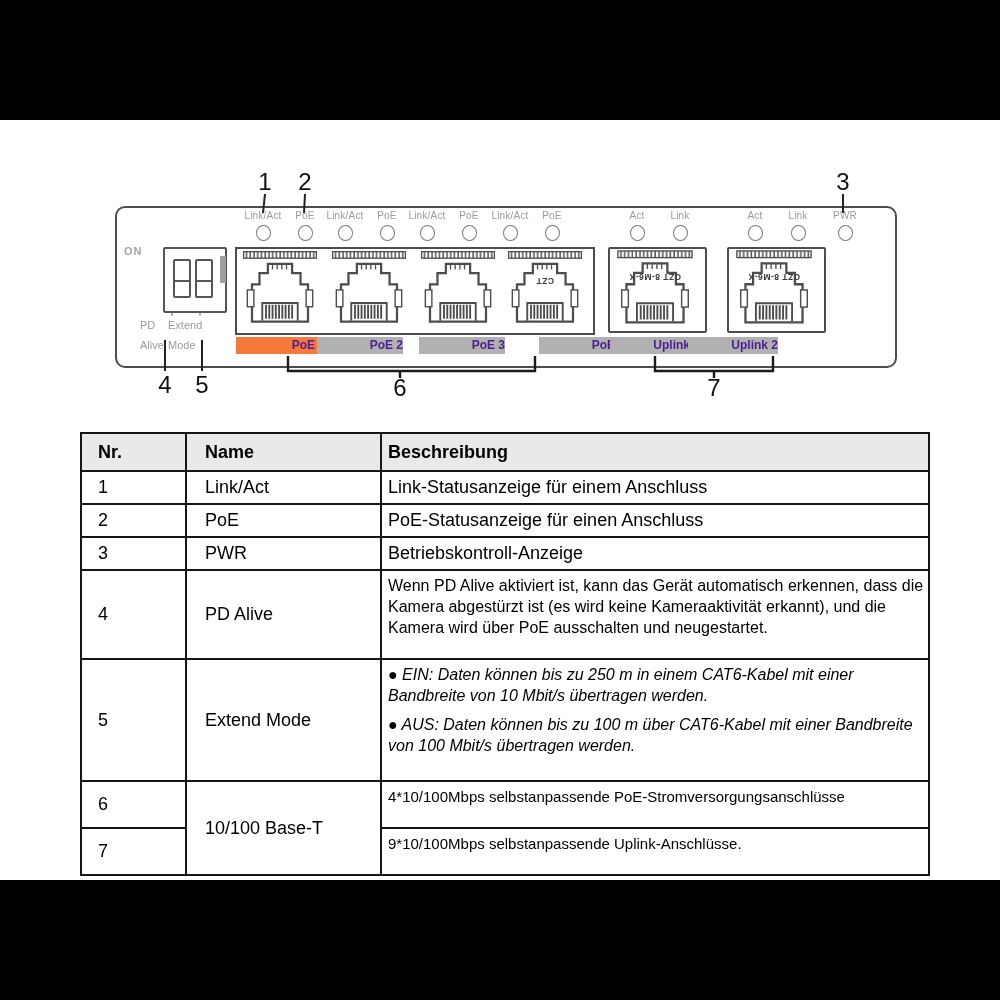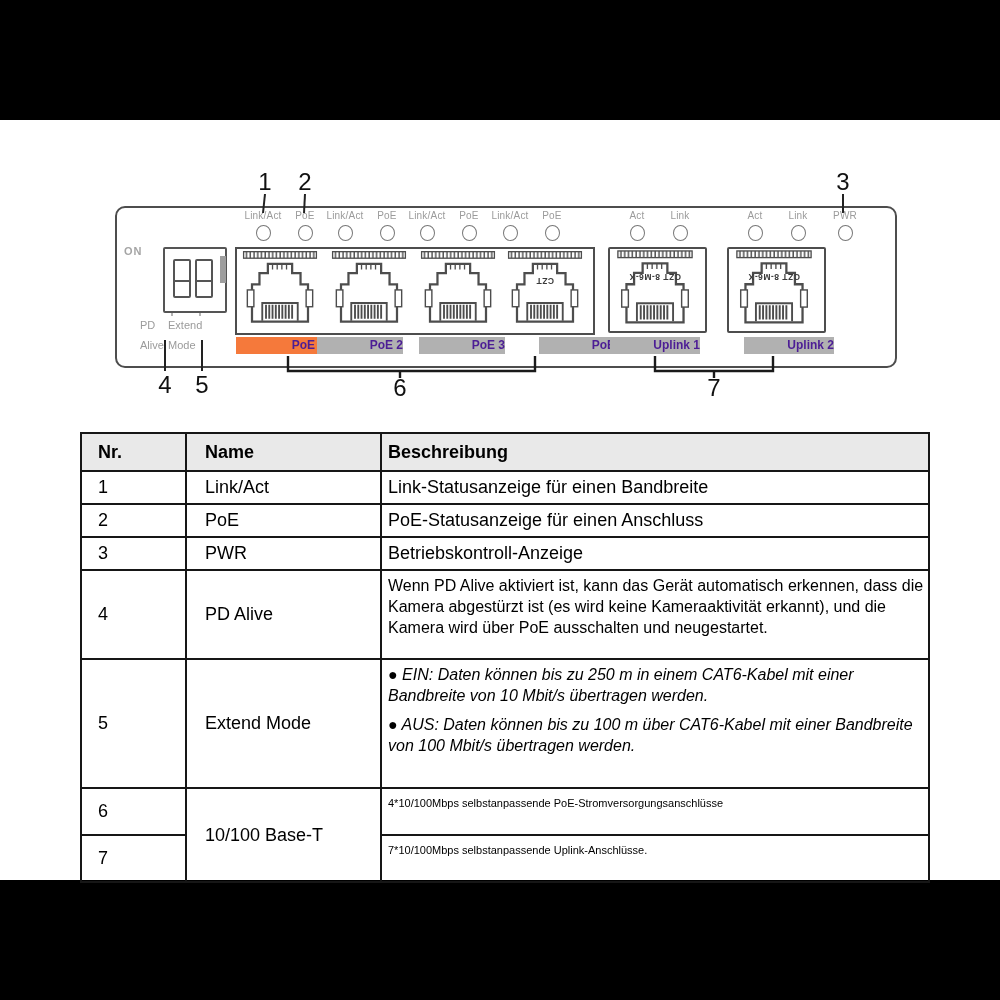--- a/index.html
+++ b/index.html
@@ -34,29 +34,29 @@
 
   
   .desc-table{position:absolute;left:80px;top:432px;border-collapse:collapse;table-layout:fixed;width:848px;}
   .desc-table th,.desc-table td{border:2px solid #161616;vertical-align:middle;overflow:hidden;}
   .desc-table th{background:#e9e9e9;font-size:18px;font-weight:bold;text-align:left;height:34px;}
   .col-nr{width:105px;}.col-name{width:195px;}.col-desc{width:548px;}
   .cell-nr{padding-left:16px;font-size:18px;}
   .cell-name{padding-left:18px;font-size:18px;}
   .cell-desc{padding-left:6px;padding-right:4px;font-size:18px;}
   .cell-desc.small{font-size:16px;line-height:21px;padding-top:4px;padding-bottom:20px;}
-  .cell-desc.smaller{font-size:11px;border-radius:8px;}
+  .cell-desc.smaller{font-size:15px;border-radius:8px;}
   .th-nr{padding-left:16px;}.th-name{padding-left:18px;}.th-desc{padding-left:6px;}
   .r-norm{height:33px;}
   .r-tall{height:80px;}
   .r-xtall{height:110px;}
   .r-six{height:34px;}
   .r-seven{height:33px;}
   .desc-para{margin:0 0 8px 0;font-style:italic;}
-  .desc-para:last-child{margin-bottom:11px;}
+  .desc-para:last-child{margin-bottom:4px;}
 </style>
 </head>
 <body>
 
 <svg width="0" height="0" style="position:absolute" aria-hidden="true">
   <defs>
     <pattern id="hatch" width="4" height="7" patternUnits="userSpaceOnUse">
       <rect width="4" height="7" fill="#fff"></rect>
       <line x1="1.2" y1="0" x2="1.2" y2="7" stroke="#555" stroke-width="1.6"></line>
     </pattern>
@@ -190,41 +190,41 @@
     <svg class="jack" style="left:731px;top:250px" width="86" height="78">
         <use href="#rj45"></use>
       </svg>
     <div class="jack-marking" style="left:741px;top:272px;width:66px">CZT 8-M6-X</div>
 
     <div class="port-label highlight" style="left:236px;width:89px">PoE 1</div>
     <div class="port-label" style="left:317px;width:86px">PoE 2</div>
     <div class="port-label" style="left:419px;width:86px">PoE 3</div>
     <div class="port-label" style="left:539px;width:86px">PoE 4</div>
     <div class="port-label" style="left:610px;width:90px">Uplink 1</div>
-    <div class="port-label" style="left:744px;width:90px">Uplink 2</div>
+    <div class="port-label" style="left:688px;width:90px">Uplink 2</div>
   </div>
 
   <table class="desc-table">
     <colgroup>
         <col class="col-nr">
         <col class="col-name">
         <col class="col-desc">
       </colgroup>
     <thead>
       <tr>
         <th class="th-nr">Nr.</th>
         <th class="th-name">Name</th>
         <th class="th-desc">Beschreibung</th>
       </tr>
     </thead>
     <tbody>
       <tr class="r-norm">
         <td class="cell-nr">1</td>
         <td class="cell-name">Link/Act</td>
-        <td class="cell-desc">Link-Statusanzeige für einen Bandbreite</td>
+        <td class="cell-desc">Link-Statusanzeige für einem Anschluss</td>
       </tr>
       <tr class="r-norm">
         <td class="cell-nr">2</td>
         <td class="cell-name">PoE</td>
         <td class="cell-desc">PoE-Statusanzeige für einen Anschluss</td>
       </tr>
       <tr class="r-norm">
         <td class="cell-nr">3</td>
         <td class="cell-name">PWR</td>
         <td class="cell-desc">Betriebskontroll-Anzeige</td>
@@ -242,17 +242,17 @@
           <div class="desc-para">● AUS: Daten können bis zu 100 m über CAT6-Kabel mit einer Bandbreite von 100 Mbit/s übertragen werden.</div>
         </td>
       </tr>
       <tr class="r-six">
         <td class="cell-nr">6</td>
         <td class="cell-name" rowspan="2">10/100 Base-T</td>
         <td class="cell-desc small smaller">4*10/100Mbps selbstanpassende PoE-Stromversorgungsanschlüsse</td>
       </tr>
       <tr class="r-seven">
         <td class="cell-nr">7</td>
-        <td class="cell-desc small smaller">7*10/100Mbps selbstanpassende Uplink-Anschlüsse.</td>
+        <td class="cell-desc small smaller">9*10/100Mbps selbstanpassende Uplink-Anschlüsse.</td>
       </tr>
     </tbody>
   </table>
 </div>
 
 </body></html>

